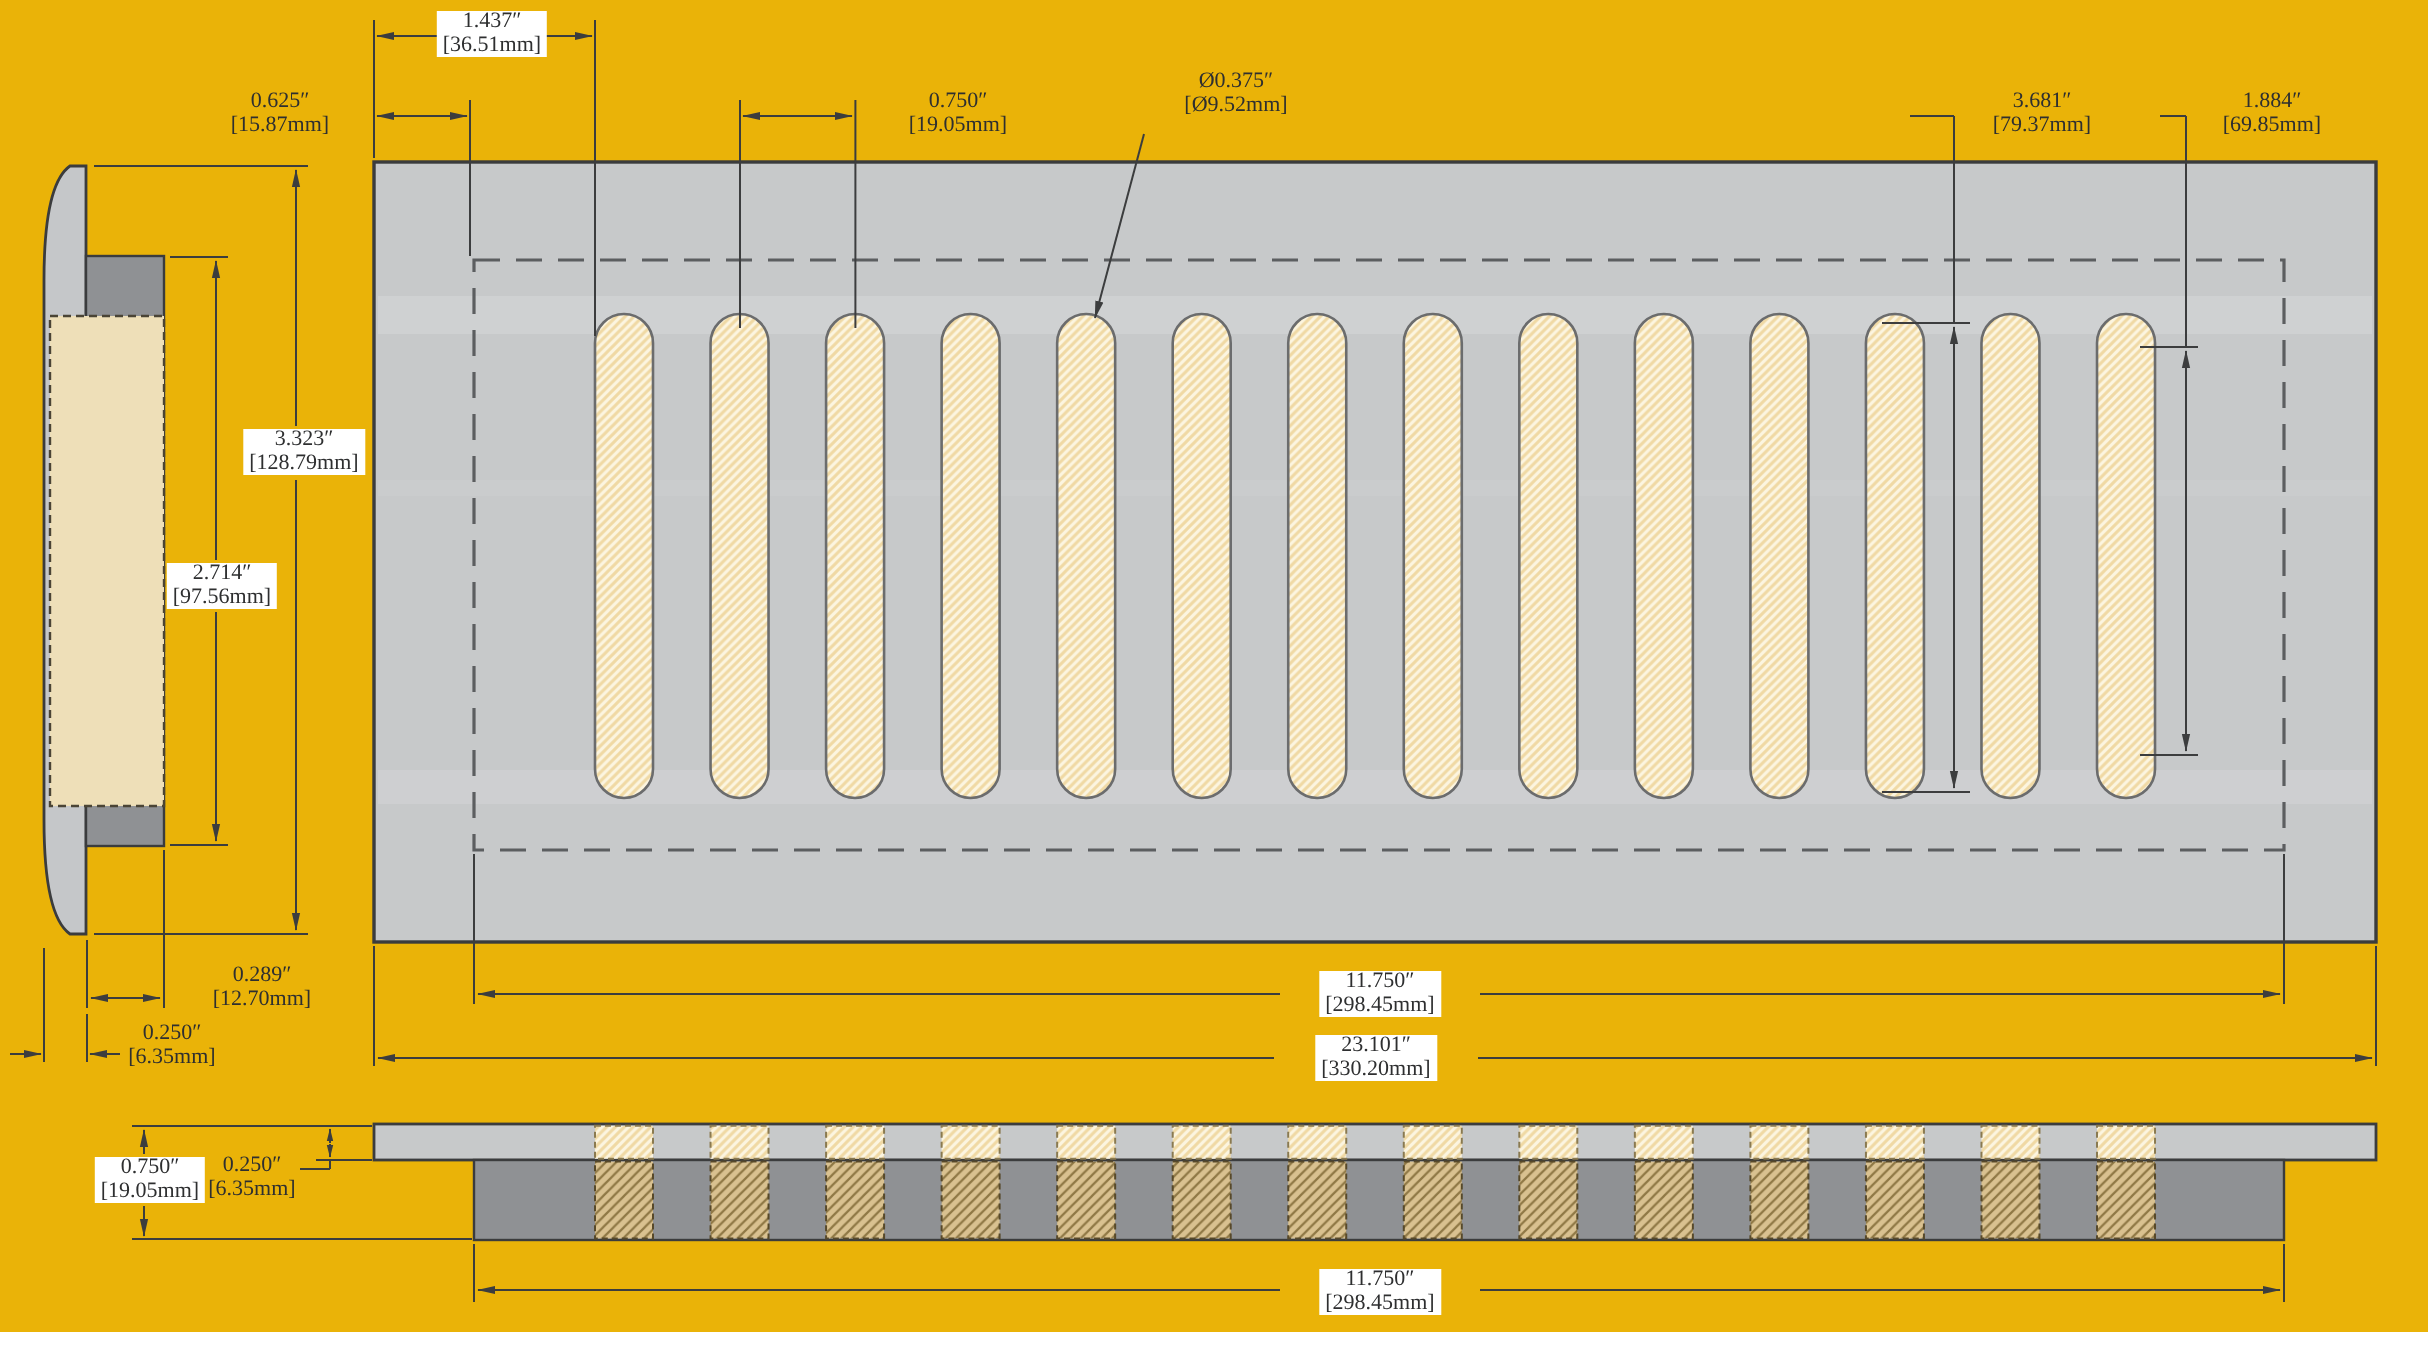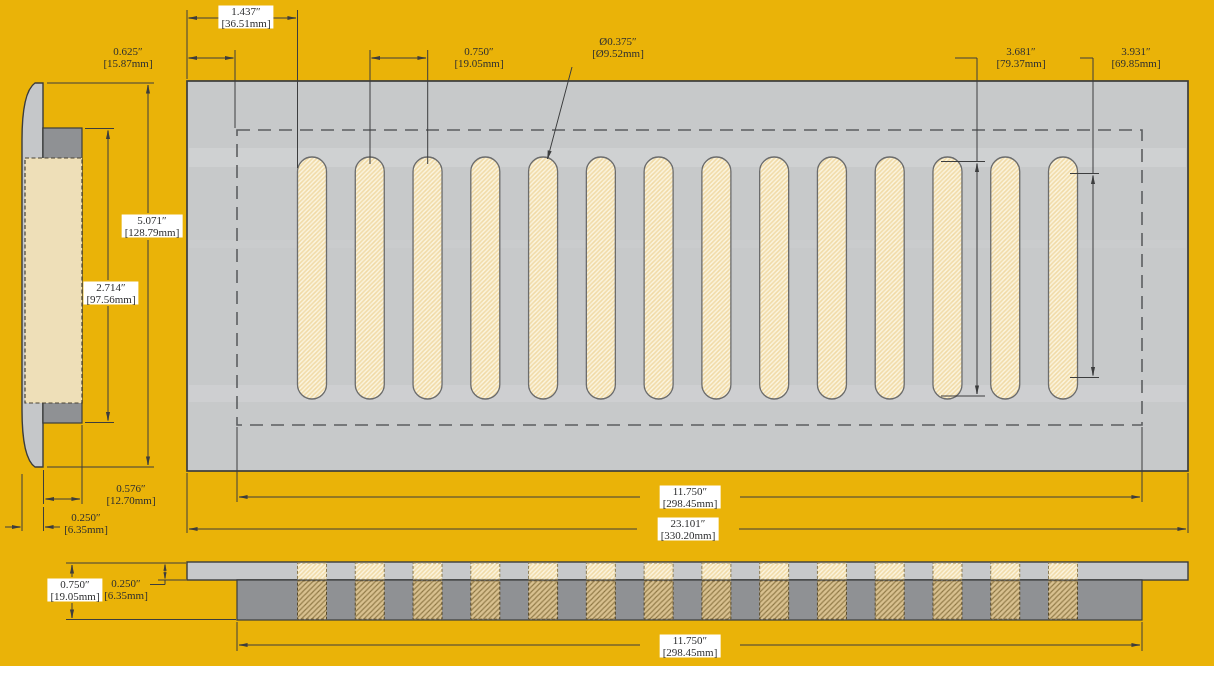--- a/index.html
+++ b/index.html
@@ -183,50 +183,50 @@
     <path d="M165,572 L165,578.5" marker-end="url(#ars)"></path>
     <path d="M640,645 L239,645" marker-end="url(#ar)"></path>
     <path d="M740,645 L1140,645" marker-end="url(#ar)"></path>
   </g>
 </svg>
 
 <div class="lbl bg" style="left:246px;top:17px">
   <div>1.437″</div>
   <div>[36.51mm]</div>
 </div>
-<div class="lbl" style="left:128px;top:57px">
+<div class="lbl" style="left:140px;top:57px">
   <div>0.625″</div>
   <div>[15.87mm]</div>
 </div>
 <div class="lbl" style="left:479px;top:57px">
   <div>0.750″</div>
   <div>[19.05mm]</div>
 </div>
 <div class="lbl" style="left:618px;top:47px">
   <div>Ø0.375″</div>
   <div>[Ø9.52mm]</div>
 </div>
 <div class="lbl" style="left:1021px;top:57px">
   <div>3.681″</div>
   <div>[79.37mm]</div>
 </div>
 <div class="lbl" style="left:1136px;top:57px">
-  <div>3.931″</div>
+  <div>1.884″</div>
   <div>[69.85mm]</div>
 </div>
 <div class="lbl bg" style="left:152px;top:226px">
-  <div>5.071″</div>
+  <div>3.323″</div>
   <div>[128.79mm]</div>
 </div>
 <div class="lbl bg" style="left:111px;top:293px">
   <div>2.714″</div>
   <div>[97.56mm]</div>
 </div>
 <div class="lbl" style="left:131px;top:494px">
-  <div>0.576″</div>
+  <div>0.289″</div>
   <div>[12.70mm]</div>
 </div>
 <div class="lbl" style="left:86px;top:523px">
   <div>0.250″</div>
   <div>[6.35mm]</div>
 </div>
 <div class="lbl bg" style="left:690px;top:497px">
   <div>11.750″</div>
   <div>[298.45mm]</div>
 </div>

